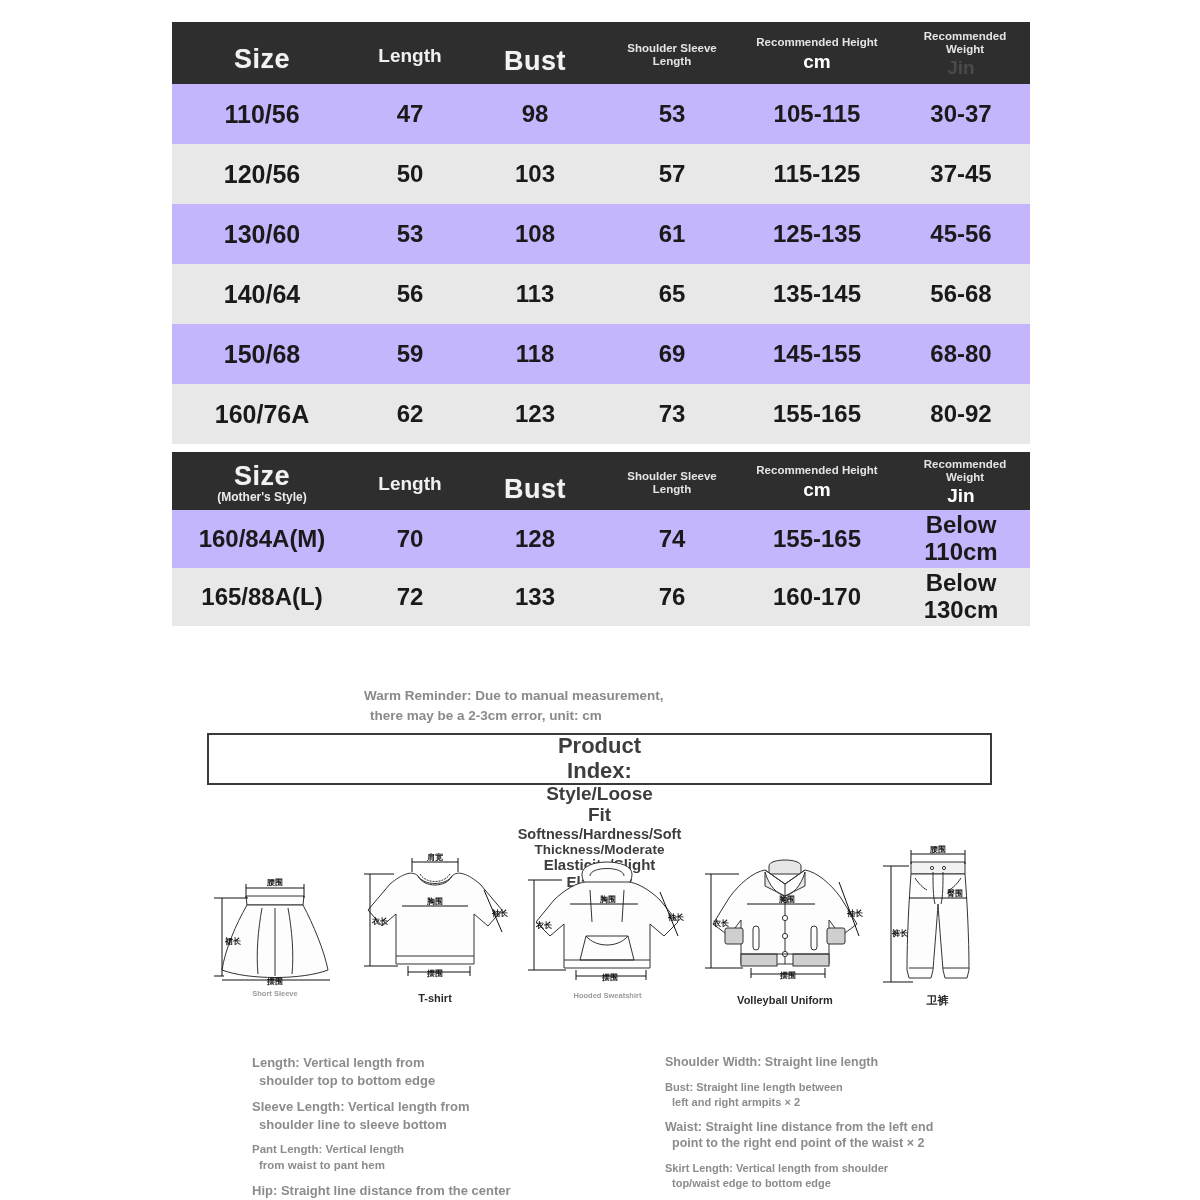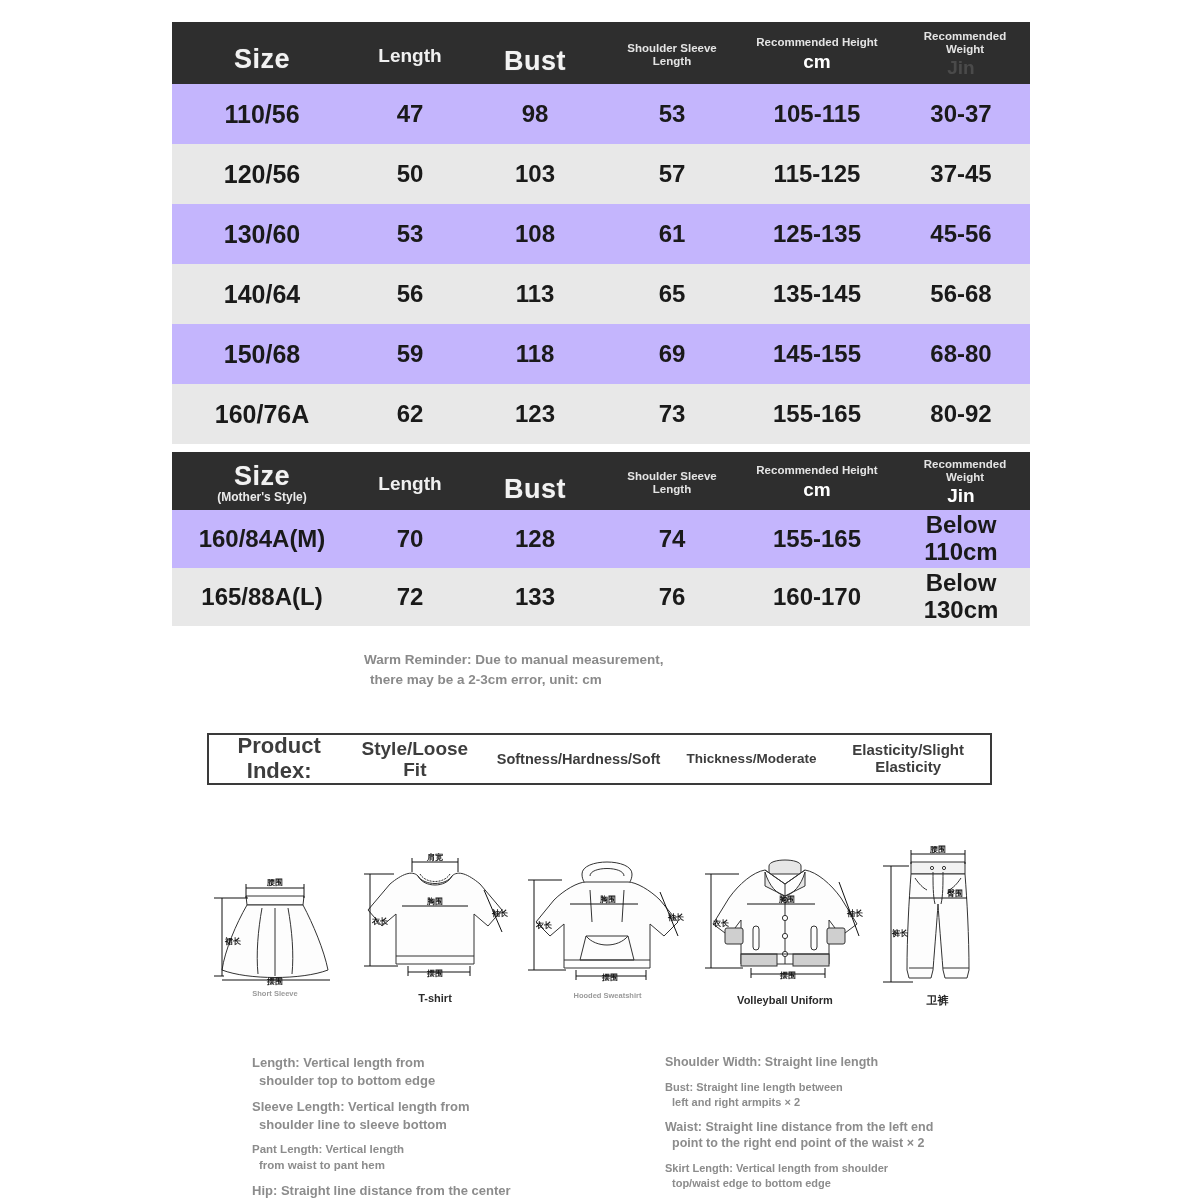--- a/index.html
+++ b/index.html
@@ -91,38 +91,39 @@
   .sz-table tbody tr.alt td { background: #e8e8e8; margin-top: 35px; }
 
   #table-kids tbody td.cell-size { font-size: 25px; }
   #table-mother tbody td { height: 58px; font-size: 24px; }
   #table-mother tbody td.cell-size { font-size: 24px; }
   .cell-wt-multi { font-size: 21px; font-weight: 700; }
 
   
   #warm-reminder {
     position: absolute;
-    left: 364px; top: 650px;
+    left: 364px; top: 686px;
     width: 420px;
     font-size: 13.5px;
     font-weight: 700;
     line-height: 1.45;
     color: #8a8a8a;
   }
   #warm-reminder .l2 { padding-left: 6px; display:block; }
 
   
   #product-index {
     position: absolute;
     left: 207px; top: 733px;
     width: 785px; height: 52px;
     border: 2px solid #3a3a3a;
     display: flex;
     align-items: center;
     background: #fff;
+    flex-direction: column;
   }
   #product-index .pi-cell {
     display: flex; align-items: center; justify-content: center;
     text-align: center;
     line-height: 1.12;
     color: #3d3d3d;
     font-weight: 700;
     padding: 0 4px;
     height: 100%;
   }

